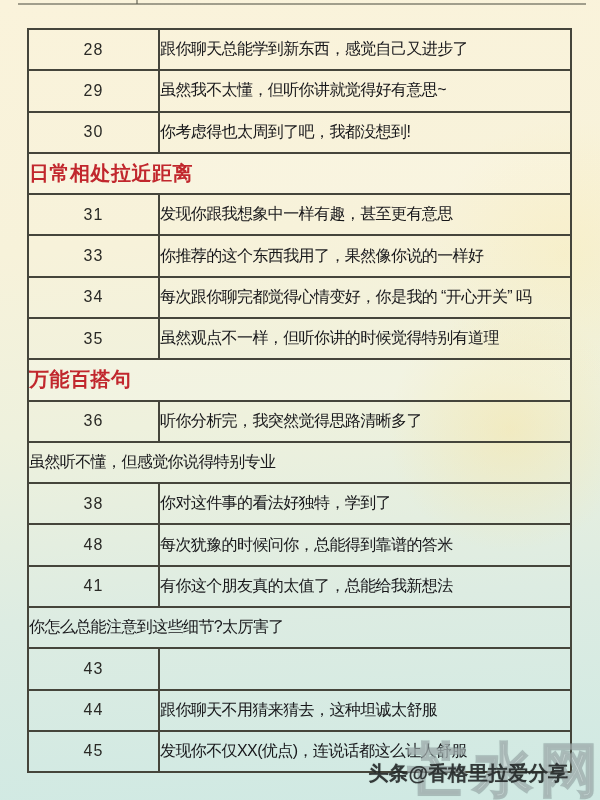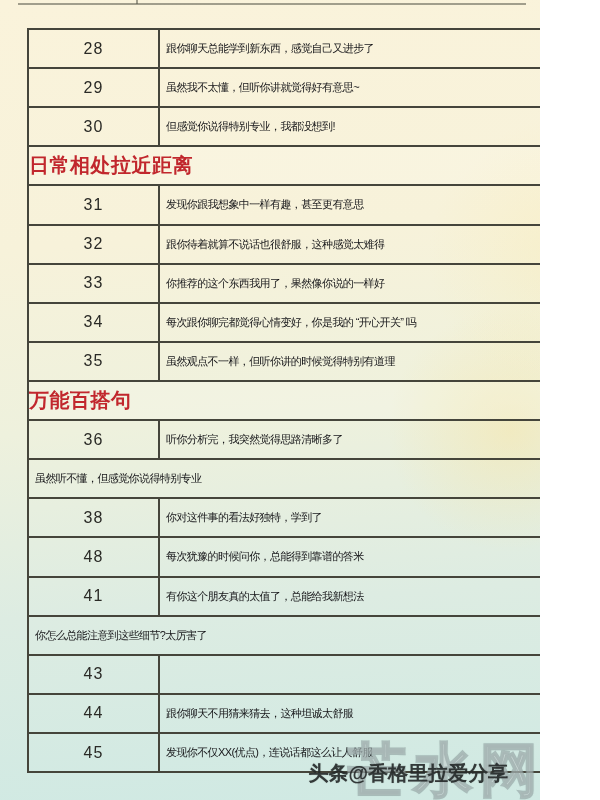--- a/index.html
+++ b/index.html
@@ -3,21 +3,21 @@
 <meta charset="utf-8">
 <style>
   * { margin: 0; padding: 0; box-sizing: border-box; }
   html, body { width: 600px; height: 800px; }
   body {
     font-family: "Liberation Sans", "DejaVu Sans", sans-serif;
     overflow: hidden;
   }
   .page {
     position: relative;
-    width: 540px;
+    width: 600px;
     height: 800px;
     background:
       radial-gradient(circle 170px at 510px 430px, rgba(250,226,150,0.40), rgba(250,226,150,0) 72%),
       radial-gradient(circle 190px at 565px 255px, rgba(250,234,170,0.32), rgba(250,234,170,0) 72%),
       linear-gradient(176deg, #faf3db 0%, #f7f2da 30%, #eef1dd 52%, #ddece2 74%, #cfe9e3 100%);
     overflow: hidden;
   }
 
   
   .top-sliver-line {
@@ -53,23 +53,23 @@
     align-items: center;
     justify-content: center;
     font-size: 16px;
     color: #2a2a26;
     letter-spacing: 1px;
   }
   .cell-text {
     flex: 1;
     display: flex;
     align-items: center;
-    padding-left: 6px;
+    padding-left: 0;
     padding-right: 4px;
-    font-size: 11px;
+    font-size: 16px;
     color: #17171a;
     letter-spacing: -0.6px;
     white-space: nowrap;
     overflow: hidden;
   }
   .row.section .cell-section {
     flex: 1;
     display: flex;
     align-items: center;
     font-size: 20px;
@@ -114,32 +114,28 @@
       <div class="row">
         <div class="cell-num">28</div>
         <div class="cell-text">跟你聊天总能学到新东西，感觉自己又进步了</div>
       </div>
       <div class="row">
         <div class="cell-num">29</div>
         <div class="cell-text">虽然我不太懂，但听你讲就觉得好有意思~</div>
       </div>
       <div class="row">
         <div class="cell-num">30</div>
-        <div class="cell-text">但感觉你说得特别专业，我都没想到!</div>
+        <div class="cell-text">你考虑得也太周到了吧，我都没想到!</div>
       </div>
       <div class="row section">
         <div class="cell-section">日常相处拉近距离</div>
       </div>
       <div class="row">
         <div class="cell-num">31</div>
         <div class="cell-text">发现你跟我想象中一样有趣，甚至更有意思</div>
-      </div>
-      <div class="row">
-        <div class="cell-num">32</div>
-        <div class="cell-text">跟你待着就算不说话也很舒服，这种感觉太难得</div>
       </div>
       <div class="row">
         <div class="cell-num">33</div>
         <div class="cell-text">你推荐的这个东西我用了，果然像你说的一样好</div>
       </div>
       <div class="row">
         <div class="cell-num">34</div>
         <div class="cell-text">每次跟你聊完都觉得心情变好，你是我的 “开心开关” 吗</div>
       </div>
       <div class="row">

